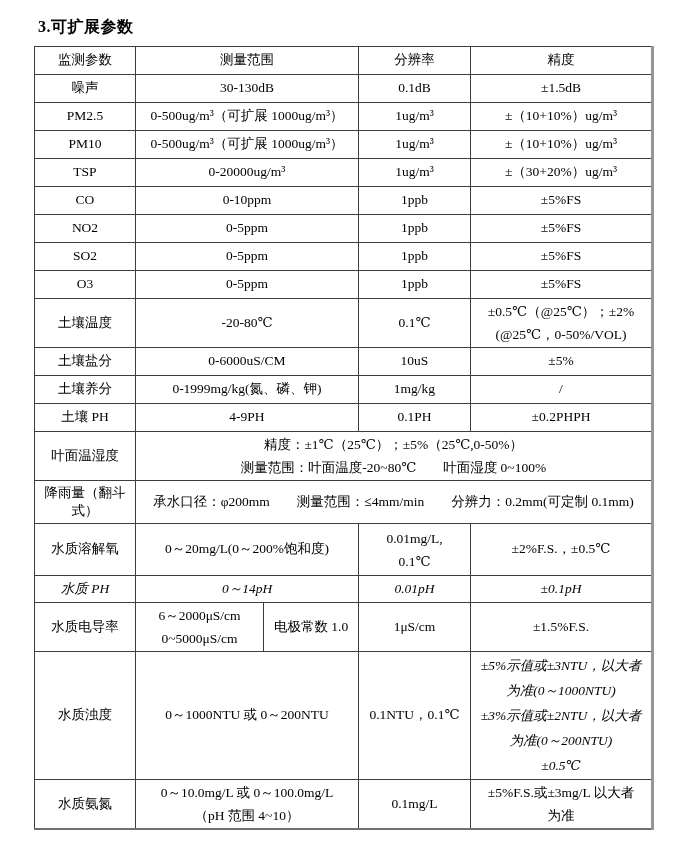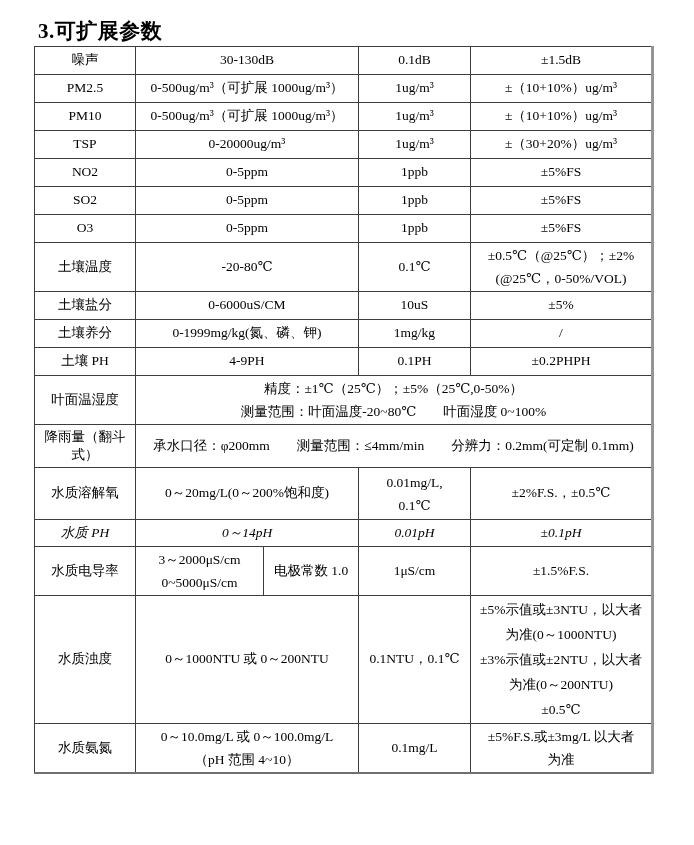--- a/index.html
+++ b/index.html
@@ -12,21 +12,21 @@
   }
   .page {
     position: relative;
     width: 694px; height: 845px;
     background: #ffffff;
     overflow: hidden;
   }
   .doc-title {
     position: absolute;
     left: 38px; top: 17px;
-    font-size: 21px;
+    font-size: 16px;
     font-weight: bold;
     letter-spacing: 0.5px;
   }
   table.spec {
     position: absolute;
     left: 34px; top: 46px;
     width: 618px;
     border-collapse: collapse;
     table-layout: fixed;
     border-top: 1px solid #3d3d3d;
@@ -46,39 +46,45 @@
   }
   tr.h28  td { height: 28px; }
   tr.h27  td { height: 27px; font-style: italic; }
   tr.h45  td { height: 45px; }
   tr.h44  td { height: 44px; }
   tr.h43  td { height: 43px; }
   tr.h52  td { height: 52px; }
   tr.h126 td { height: 126px; }
   tr.h46  td { height: 46px; }
   .ml div  { line-height: 23px; }
-  .ml5 div { line-height: 25px; }
+  .ml5 div { line-height: 25px; font-style: italic; }
 </style>
 </head>
 <body>
 
 <div class="page">
 
   <div class="doc-title">3.可扩展参数</div>
 
   <table class="spec">
     <colgroup>
       <col style="width:101px">
         <col style="width:128px">
         <col style="width:95px">
       <col style="width:112px">
         <col style="width:182px">
     </colgroup>
 
     <tbody>
+        <tr class="h28">
+      <td>监测参数</td>
+      <td colspan="2">测量范围</td>
+      <td>分辨率</td>
+      <td>精度</td>
+    </tr>
 
     <tr class="h28">
       <td>噪声</td>
       <td colspan="2">30-130dB</td>
       <td>0.1dB</td>
       <td>±1.5dB</td>
     </tr>
 
     <tr class="h28">
       <td>PM2.5</td>
@@ -94,20 +100,26 @@
       <td>±（10+10%）ug/m³</td>
     </tr>
 
     <tr class="h28">
       <td>TSP</td>
       <td colspan="2">0-20000ug/m³</td>
       <td>1ug/m³</td>
       <td>±（30+20%）ug/m³</td>
     </tr>
 
+    <tr class="h28">
+      <td>CO</td>
+      <td colspan="2">0-10ppm</td>
+      <td>1ppb</td>
+      <td>±5%FS</td>
+    </tr>
 
     <tr class="h28">
       <td>NO2</td>
       <td colspan="2">0-5ppm</td>
       <td>1ppb</td>
       <td>±5%FS</td>
     </tr>
 
     <tr class="h28">
       <td>SO2</td>
@@ -181,21 +193,21 @@
     <tr class="h27">
       <td>水质 PH</td>
       <td colspan="2">0～14pH</td>
       <td>0.01pH</td>
       <td>±0.1pH</td>
     </tr>
 
     <tr class="h45">
       <td>水质电导率</td>
       <td class="ml">
-        <div>3～2000μS/cm</div>
+        <div>6～2000μS/cm</div>
         <div>0~5000μS/cm</div>
       </td>
       <td>电极常数 1.0</td>
       <td>1μS/cm</td>
       <td>±1.5%F.S.</td>
     </tr>
 
     <tr class="h126">
       <td>水质浊度</td>
       <td colspan="2">0～1000NTU 或 0～200NTU</td>

